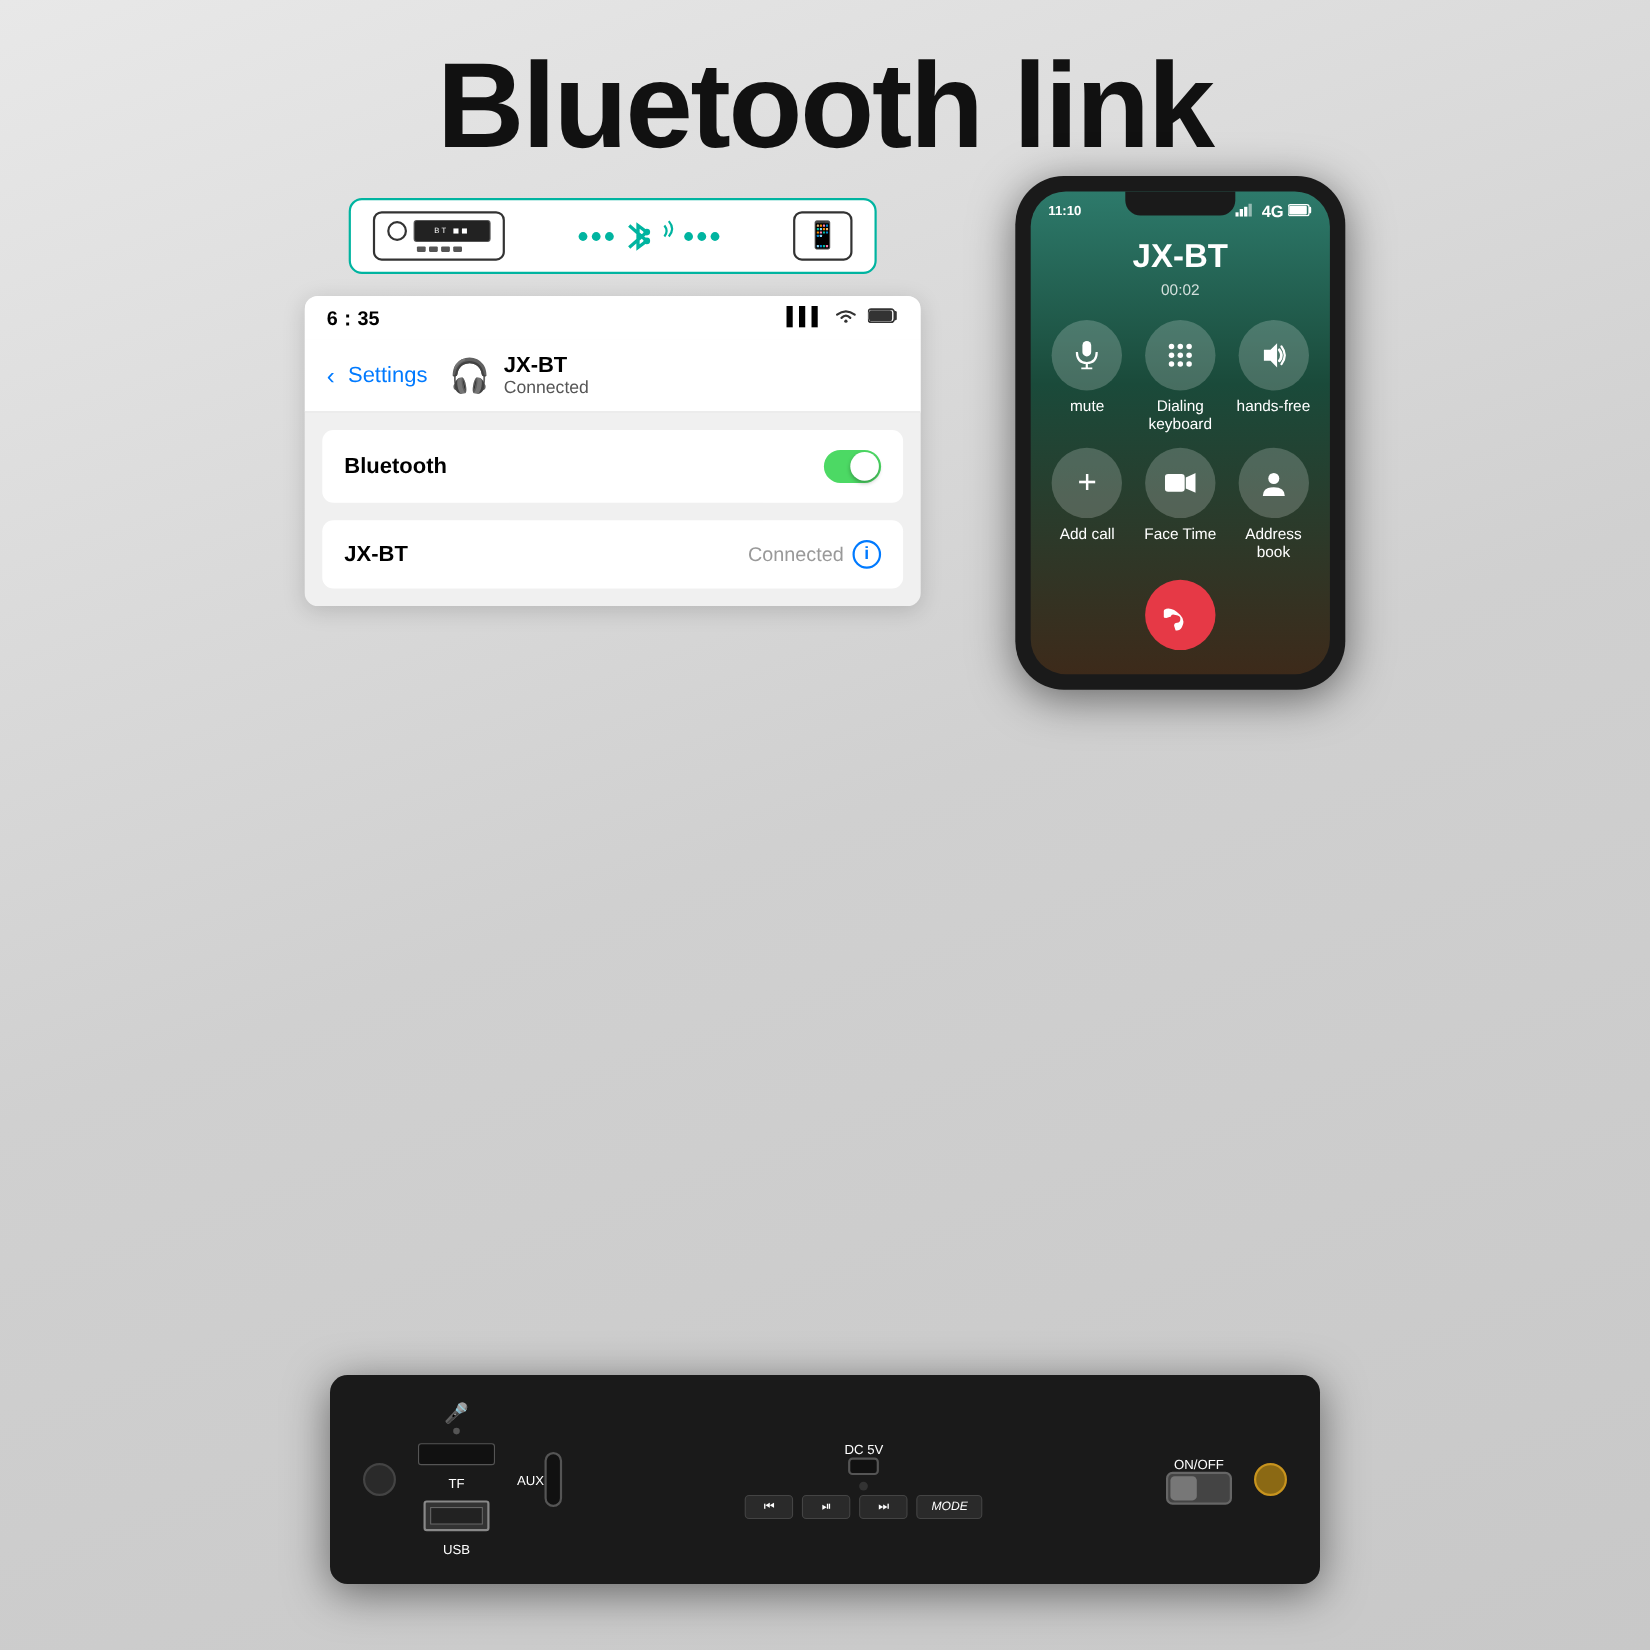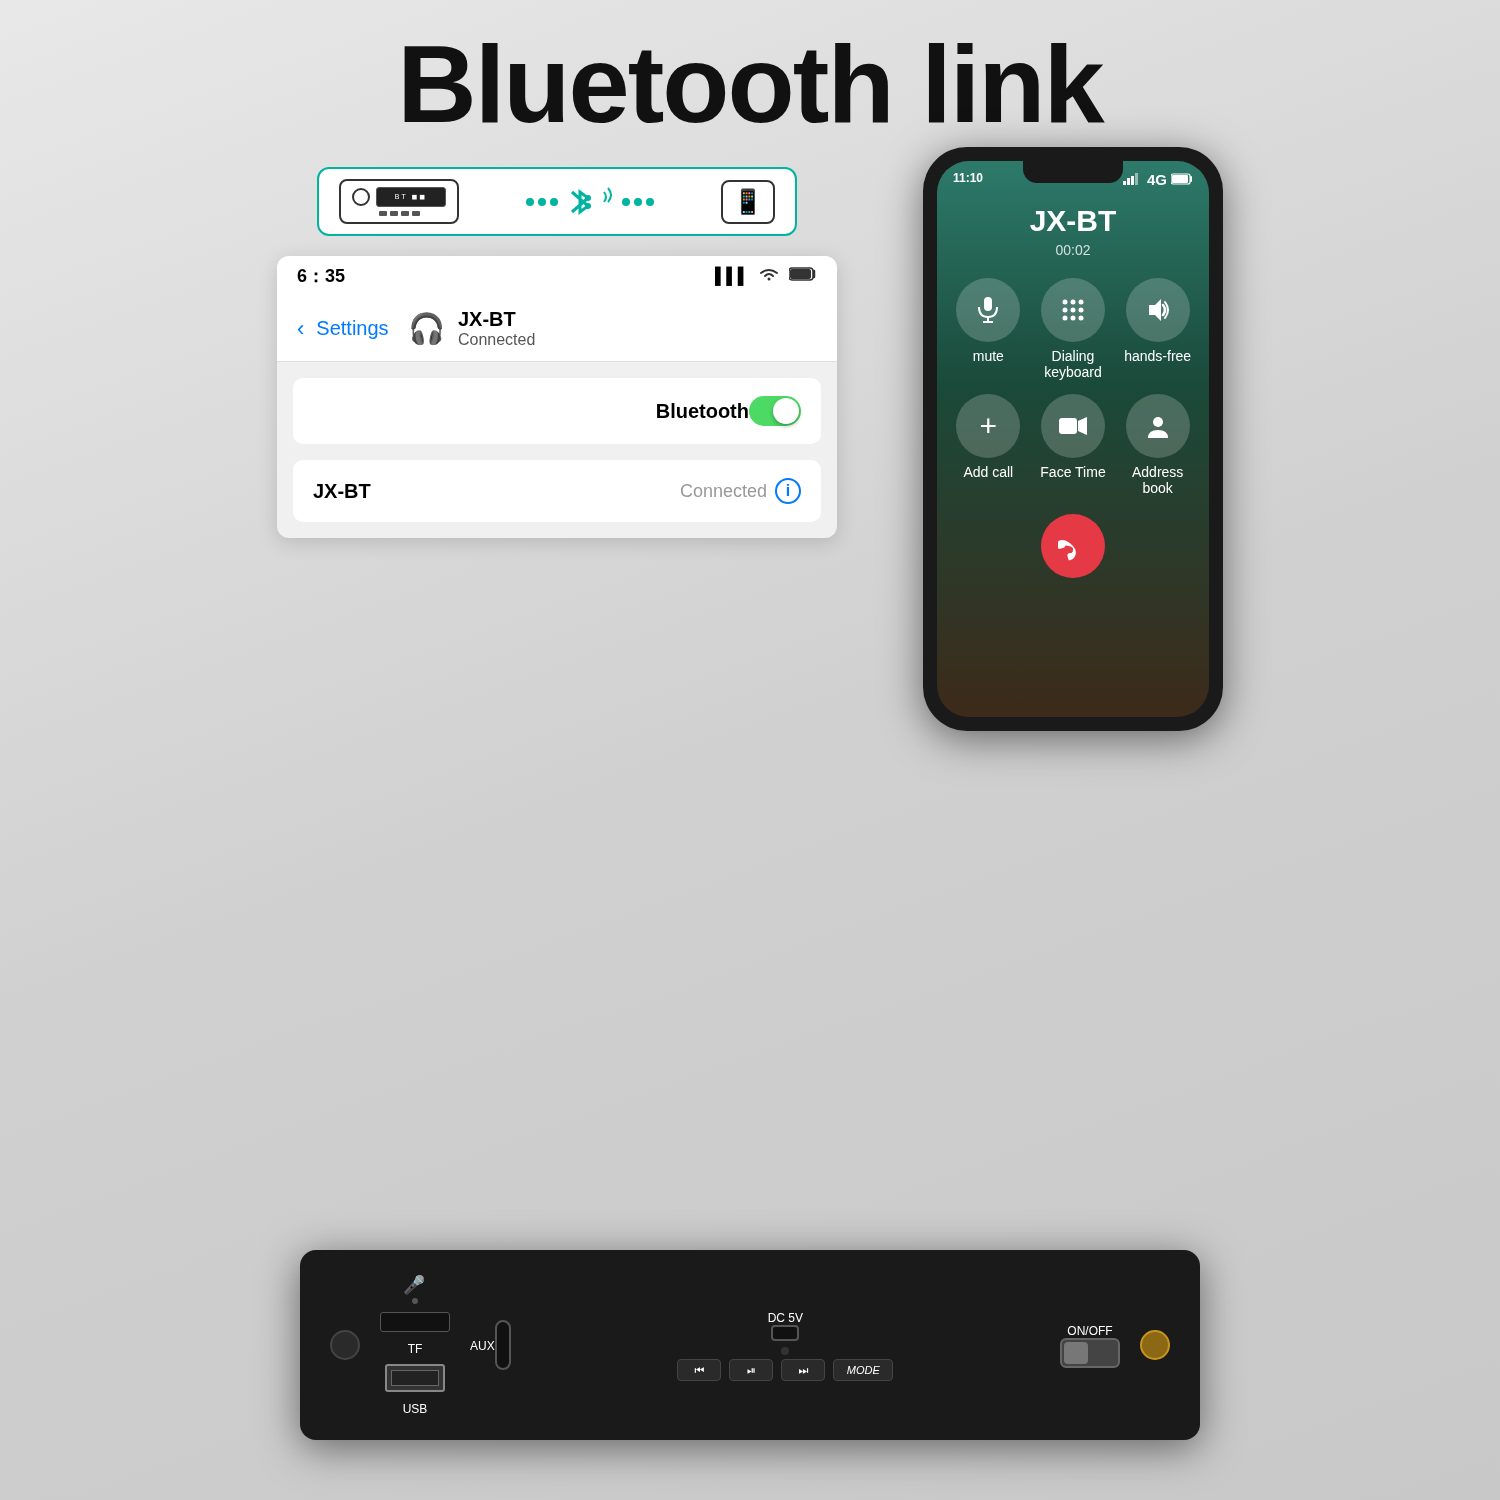--- a/index.html
+++ b/index.html
@@ -11,21 +11,21 @@
       overflow: hidden;
       position: relative;
     }
 
     
     .title {
       text-align: center;
       font-size: 110px;
       font-weight: 900;
       color: #111;
-      padding-top: 20px;
+      padding-top: 33px;
       letter-spacing: -2px;
     }
 
     
     .left-panel {
       display: flex;
       flex-direction: column;
       align-items: center;
       position: relative;
     }
@@ -160,21 +160,21 @@
       margin: 16px 0;
       background: white;
       border-radius: 10px;
       overflow: hidden;
       margin-left: 16px;
       margin-right: 16px;
     }
 
     .ios-row {
       display: flex;
-      justify-content: flex-end;
+      justify-content: space-between;
       align-items: center;
       padding: 18px 20px;
       border-bottom: 1px solid #e8e8e8;
     }
 
     .ios-row:last-child {
       border-bottom: none;
     }
 
     .ios-row-label {
@@ -248,21 +248,21 @@
     }
 
     
     .right-phone {
       position: relative;
       margin-top: -20px;
     }
 
     .phone-frame {
       width: 300px;
-      height: 584px;
+      height: 467px;
       background: #1a1a1a;
       border-radius: 44px;
       padding: 14px;
       box-shadow: 0 8px 40px rgba(0,0,0,0.5);
       position: relative;
       margin-left: 46px;
     }
 
     .phone-notch {
       position: absolute;

